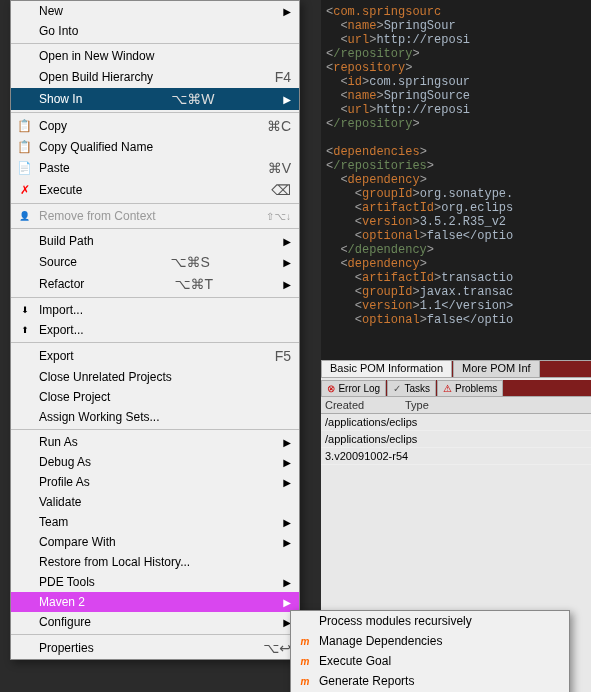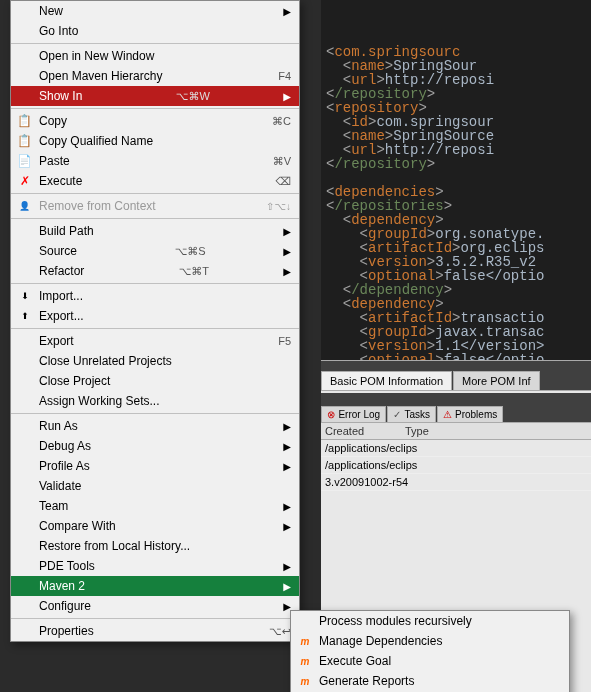--- a/index.html
+++ b/index.html
@@ -41,29 +41,29 @@
       white-space: nowrap;
       color: #000;
       min-height: 20px;
     }
 
     .menu-item.disabled {
       color: #999;
     }
 
     .menu-item.selected {
-      background: #15803d;
+      background: #d946ef;
       color: white;
     }
 
     .menu-item .shortcut {
       margin-left: auto;
       padding-left: 20px;
       color: #555;
-      font-size: 11px;
+      font-size: 14px;
     }
 
     .menu-item .arrow {
       margin-left: auto;
       font-size: 10px;
     }
 
     .menu-item .icon {
       position: absolute;
       left: 6px;
@@ -115,43 +115,42 @@
       top: 0;
       right: 0;
       width: 270px;
       height: 380px;
       background: #1e1e1e;
       overflow: hidden;
     }
 
     .editor-code {
       font-family: 'Courier New', monospace;
-      font-size: 14px;
+      font-size: 12px;
       color: #a0a0a0;
       padding: 5px;
       line-height: 14px;
-      margin-top: 40px;
     }
 
     
     .bottom-area {
       position: absolute;
       top: 360px;
       right: 0;
       width: 270px;
       bottom: 0;
       background: #e8e8e8;
       border-top: 1px solid #aaa;
     }
 
     .tab-bar {
       display: flex;
-      background: #404040;
+      background: #7f1d1d;
       border-bottom: 1px solid #aaa;
-      height: 30px;
+      height: 17px;
       align-items: flex-end;
       overflow: hidden;
     }
 
     .tab {
       padding: 3px 8px;
       font-size: 11px;
       background: #d8d8d8;
       border: 1px solid #aaa;
       border-bottom: none;
@@ -180,21 +179,21 @@
 
     .maven-item {
       display: flex;
       padding: 2px 4px;
       font-size: 11px;
       border-bottom: 1px solid #eee;
     }
 
     
     .menu-item.show-in-highlight {
-      background: #b91c1c;
+      background: #0c4a6e;
       color: white;
     }
   </style>
 </head>
 <body>
 
 <div class="editor-bg">
 
   <div class="editor-panel">
     <div class="editor-code">
@@ -274,21 +273,21 @@
     <span>Go Into</span>
   </div>
 
   <div class="menu-separator"></div>
 
   <div class="menu-item">
     <span>Open in New Window</span>
   </div>
 
   <div class="menu-item">
-    <span>Open Maven Hierarchy</span>
+    <span>Open Build Hierarchy</span>
     <span class="shortcut">F4</span>
   </div>
 
   <div class="menu-item show-in-highlight">
     <span>Show In</span>
     <span class="shortcut" style="color:#ddd;">⌥⌘W</span>
     <span class="arrow">▶</span>
   </div>
 
   <div class="menu-separator"></div>

